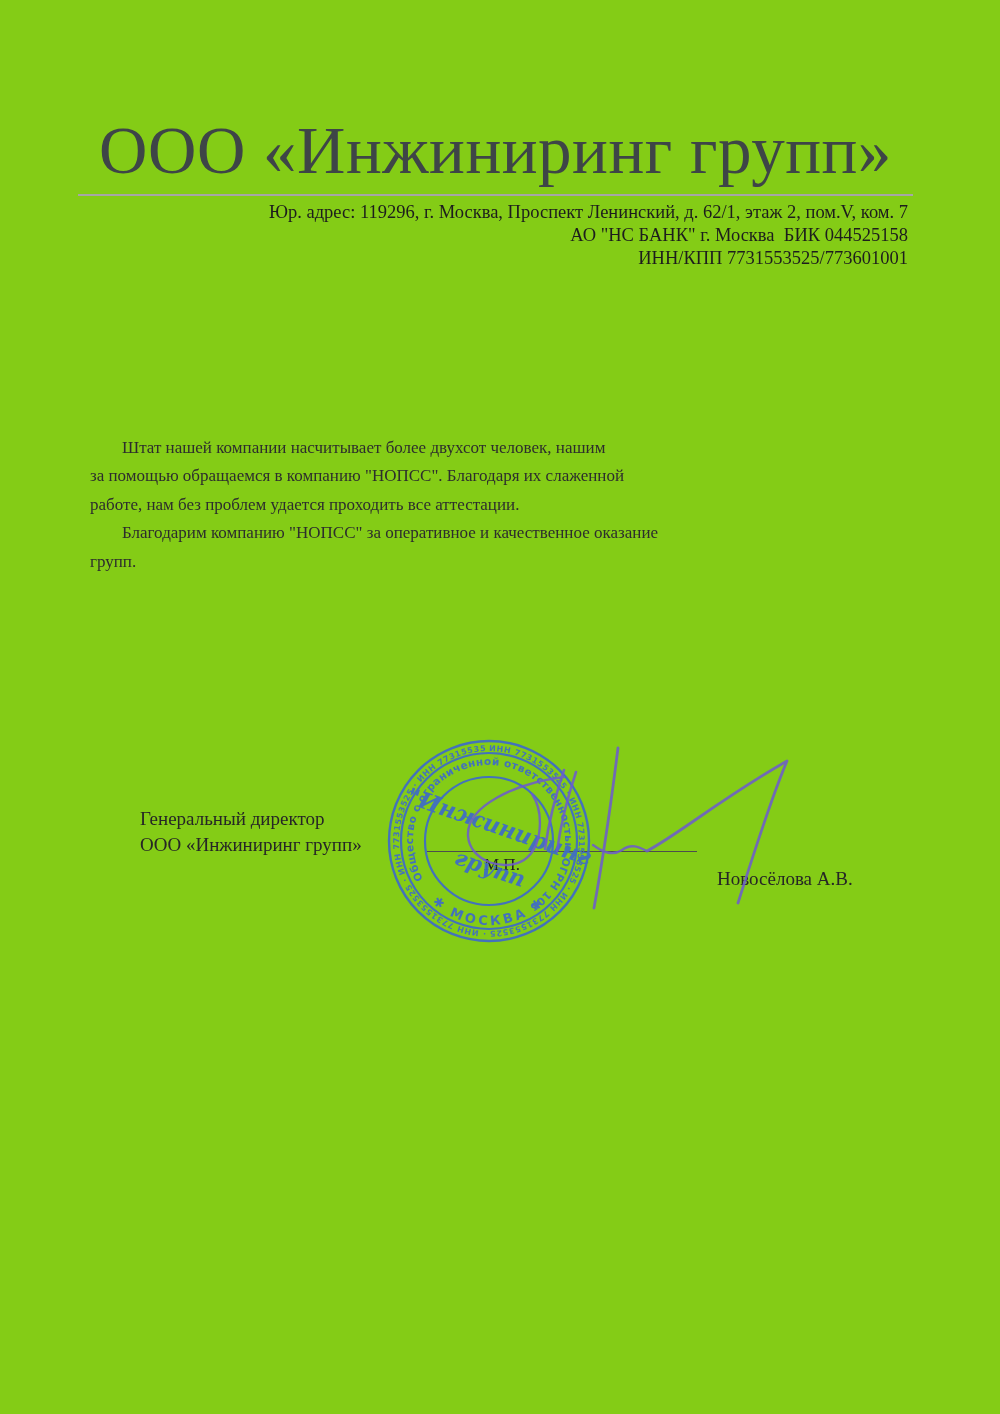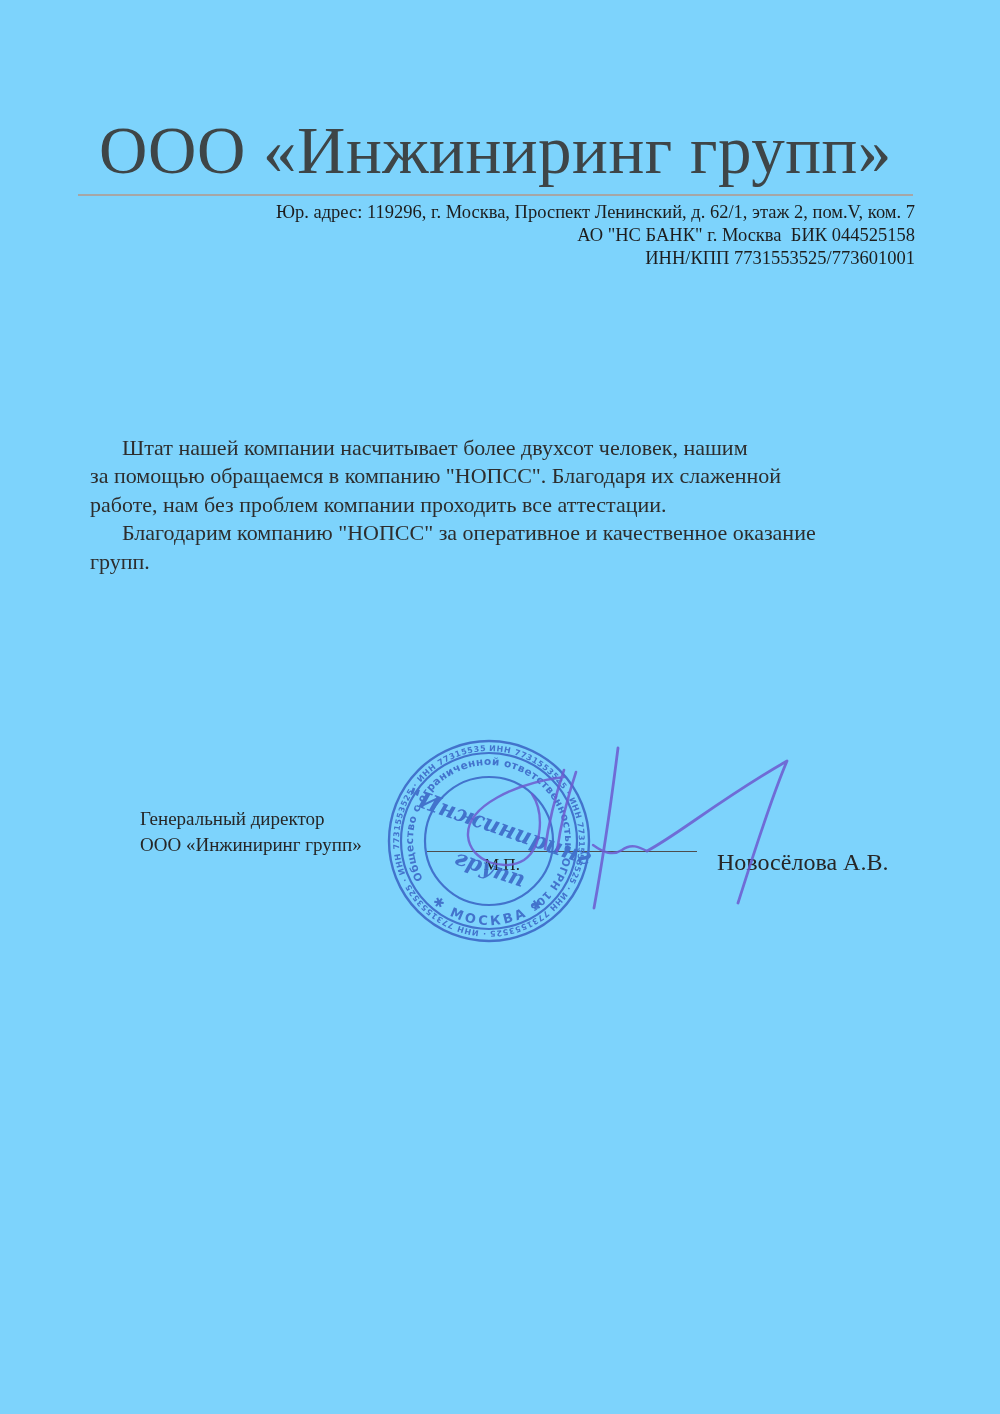--- a/index.html
+++ b/index.html
@@ -1,70 +1,70 @@
 <!DOCTYPE html>
 <html lang="ru"><head>
 <meta charset="utf-8">
 <style>
   html,body{margin:0;padding:0;background:#e8e8e8;}
   .page{
     position:relative;
     width:1000px;height:1414px;
     margin:0 auto;
-    background:#7dd3fc;
+    background:#84cc16;
     overflow:hidden;
     font-family:"Liberation Serif","DejaVu Serif",serif;
     color:#2c2c2c;
   }
   .title{
     position:absolute;left:78px;right:87px;top:117px;
     margin:0;
     font-size:67px;font-weight:normal;
     letter-spacing:.5px;
     text-align:center;
     line-height:1;
     color:#3e4547;
     white-space:nowrap;
   }
   .rule{
     position:absolute;left:78px;top:194px;width:835px;height:2px;
     background:#a6a6a6;
   }
   .requisites{
-    position:absolute;right:85px;top:201px;
+    position:absolute;right:92px;top:201px;
     text-align:right;
     font-size:18.5px;line-height:23.2px;
     color:#1d1d1d;
   }
   .requisites .req-line{white-space:pre;}
   .letter-body{
     position:absolute;left:90px;top:434px;
-    font-size:22px;line-height:28.4px;
+    font-size:17px;line-height:28.4px;
     color:#2d2d2d;
   }
   .letter-body .body-line{white-space:pre;}
   .letter-body .indent{padding-left:32px;}
   .sig-position{
     position:absolute;left:140px;top:806px;
     font-size:19px;line-height:25.8px;
     color:#262626;
     white-space:nowrap;
   }
   .sig-line{
     position:absolute;left:427px;top:851px;width:270px;height:0;
     border-top:1.6px solid #4d4d4d;
   }
   .mp-label{
     position:absolute;left:484px;top:855px;
     font-size:17px;color:#1f1f1f;
     white-space:nowrap;
   }
   .signer-name{
-    position:absolute;left:717px;top:849px;
-    font-size:24px;color:#262626;
+    position:absolute;left:717px;top:868px;
+    font-size:19px;color:#262626;
     white-space:nowrap;
     text-align:center;
   }
   .stamp-svg{
     position:absolute;left:384px;top:736px;
     width:210px;height:210px;
     opacity:.92;
   }
   .stamp-svg text{font-family:"DejaVu Sans","Liberation Sans",sans-serif;}
   .st-tiny{font-size:8px;font-weight:bold;letter-spacing:.6px;}
@@ -91,21 +91,21 @@
 
   <div class="requisites">
       <div class="req-line">Юр. адрес: 119296, г. Москва, Проспект Ленинский, д. 62/1, этаж 2, пом.V, ком. 7</div>
       <div class="req-line">АО "НС БАНК" г. Москва  БИК 044525158</div>
       <div class="req-line">ИНН/КПП 7731553525/773601001</div>
     </div>
 
   <div class="letter-body">
       <div class="body-line indent">Штат нашей компании насчитывает более двухсот человек, нашим</div>
       <div class="body-line">за помощью обращаемся в компанию "НОПСС". Благодаря их слаженной</div>
-      <div class="body-line">работе, нам без проблем компании проходить все аттестации.</div>
+      <div class="body-line">работе, нам без проблем удается проходить все аттестации.</div>
       <div class="body-line indent">Благодарим компанию "НОПСС" за оперативное и качественное оказание</div>
       <div class="body-line">групп.</div>
     </div>
 
   <div class="sig-position">
     <div>Генеральный директор</div>
     <div>ООО «Инжиниринг групп»</div>
   </div>
 
   <div class="sig-line"></div>

